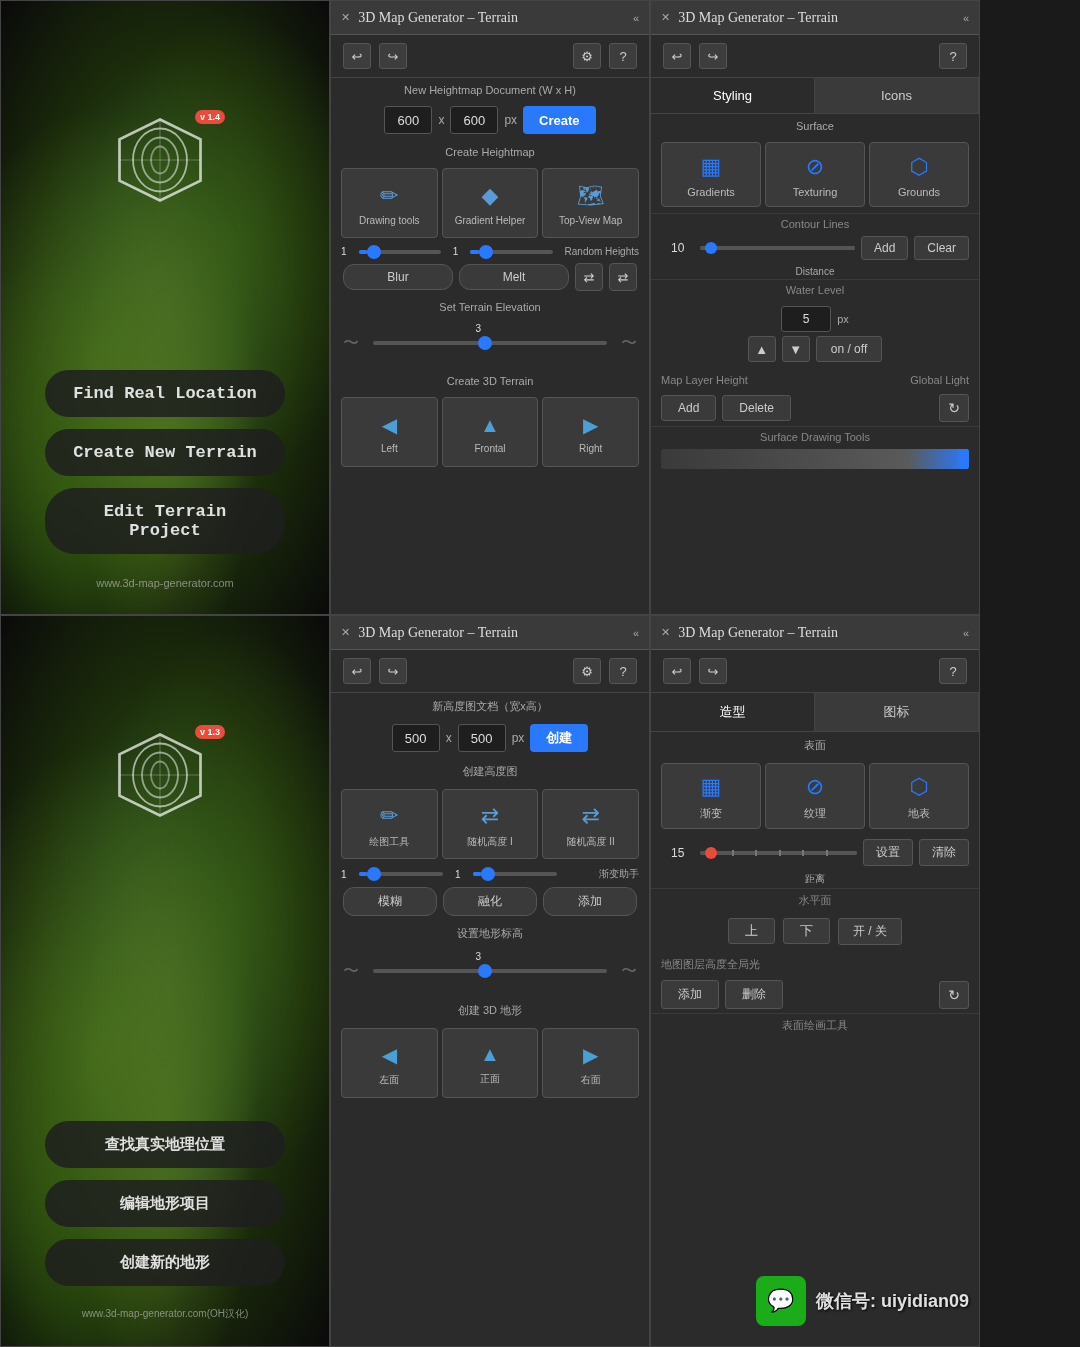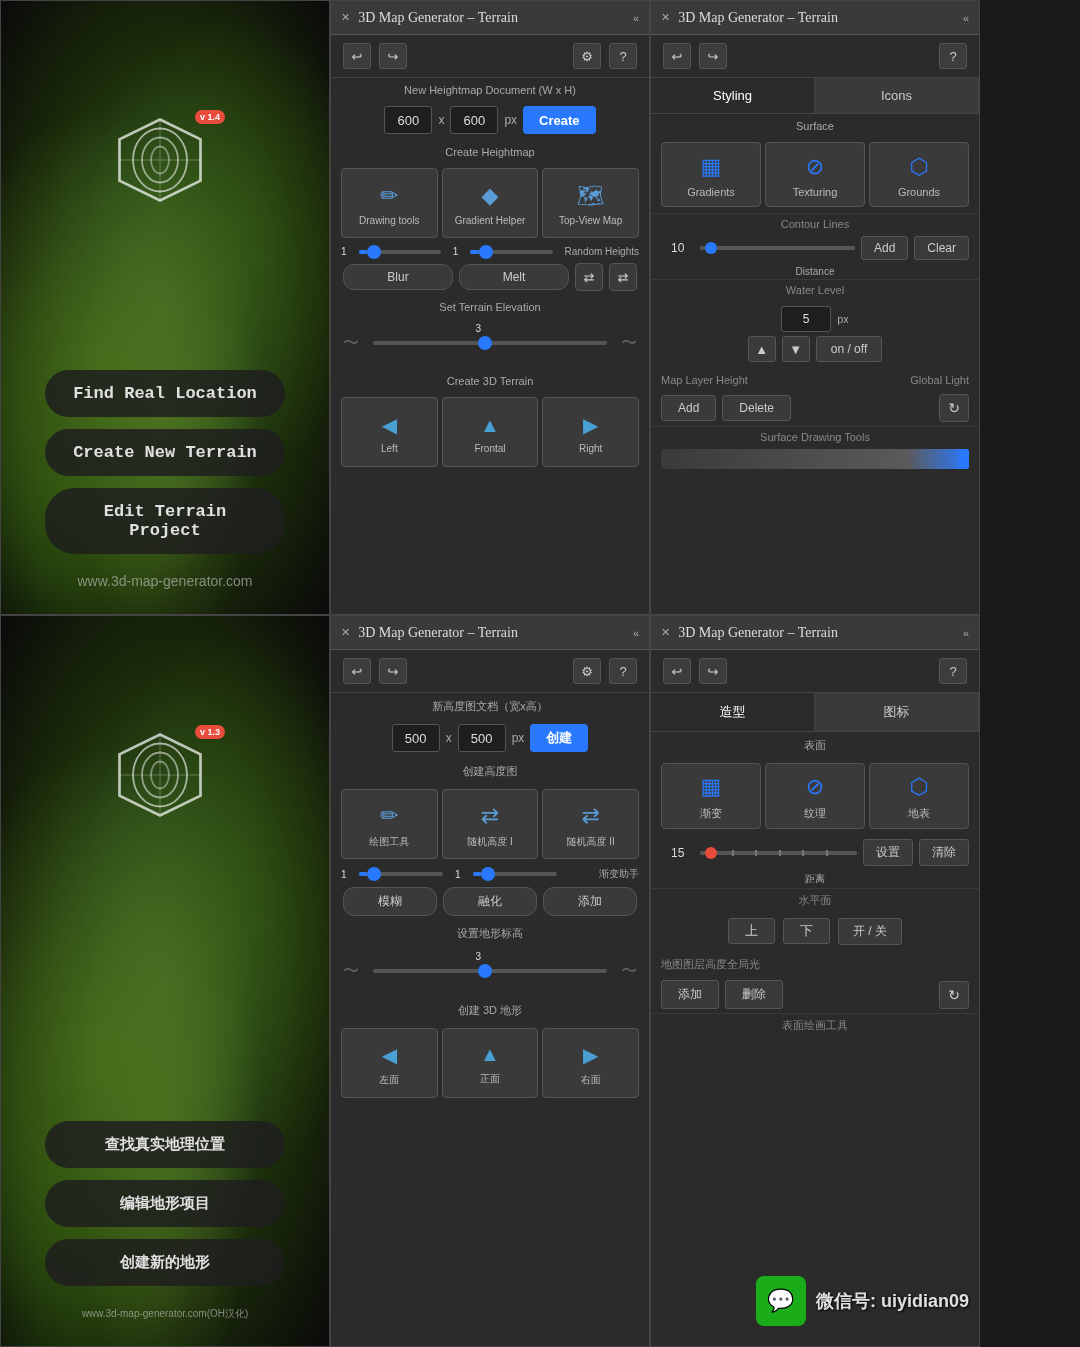--- a/index.html
+++ b/index.html
@@ -101,21 +101,21 @@
       border-radius: 30px;
       padding: 14px 20px;
       font-size: 17px;
       font-weight: 600;
       cursor: pointer;
       text-align: center;
       font-family: Liberation Mono, monospace;
     }
     .splash-footer {
       color: rgba(200,200,200,0.6);
-      font-size: 14px;
+      font-size: 11px;
       margin-bottom: 10px;
       position: relative;
       z-index: 2;
     }
 
     
     .heightmap-panel {
       background: #2b2b2b;
     }
     .panel-toolbar {

